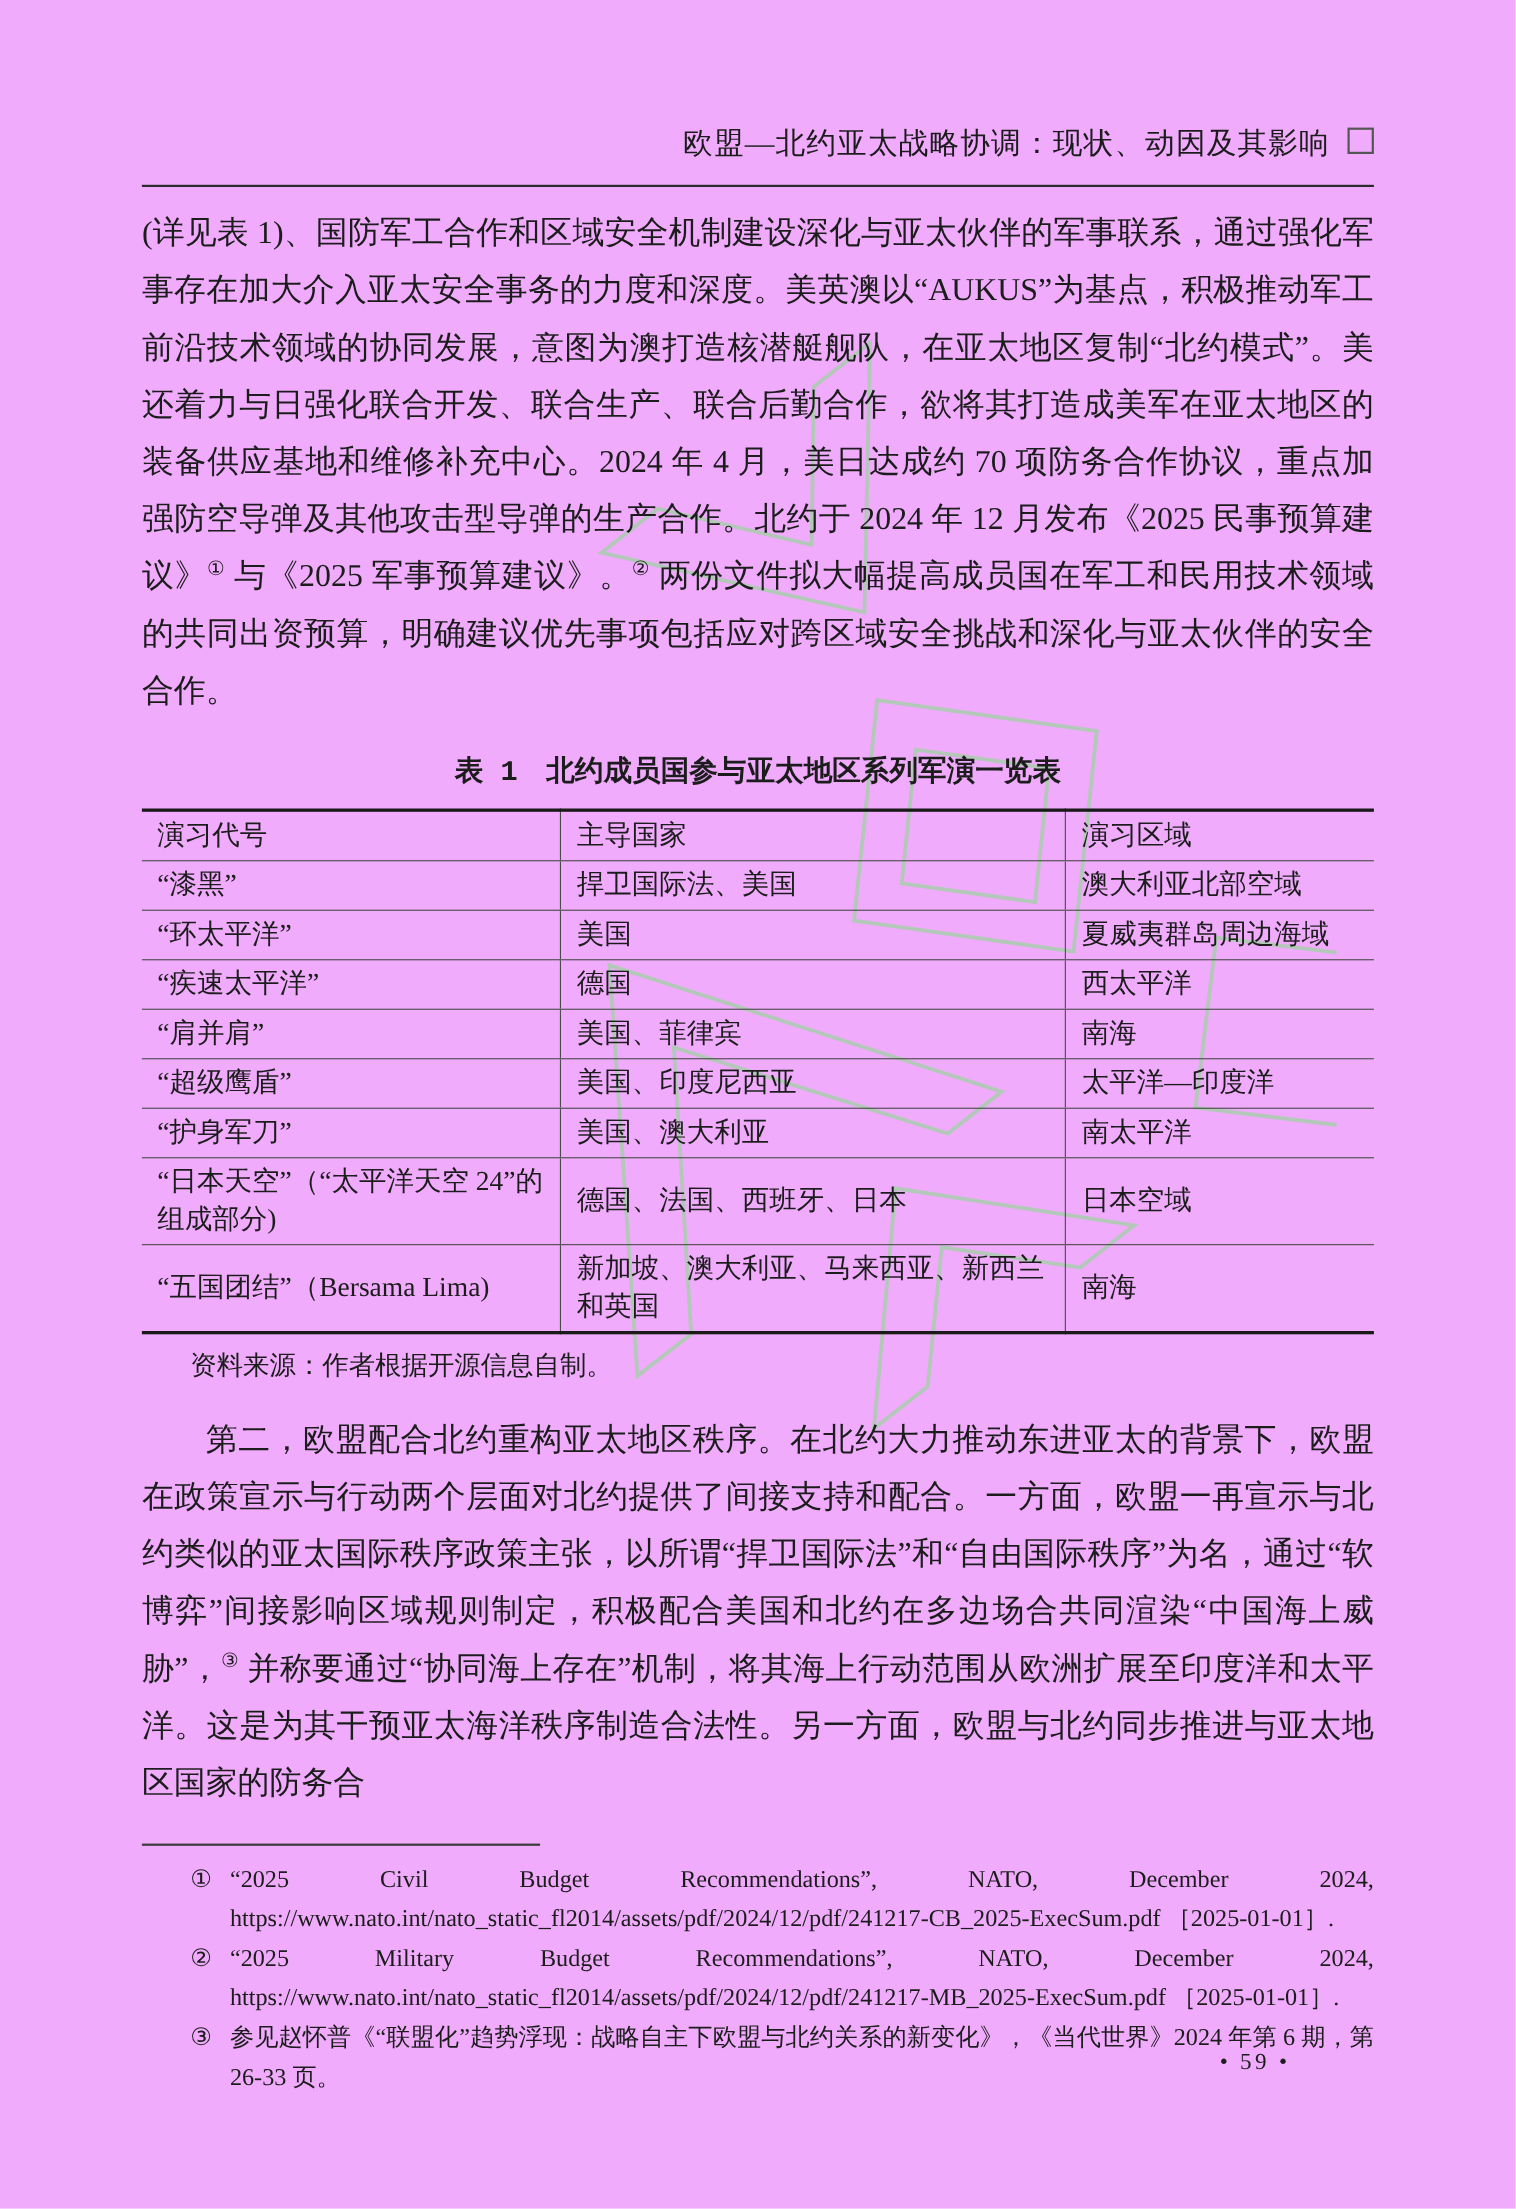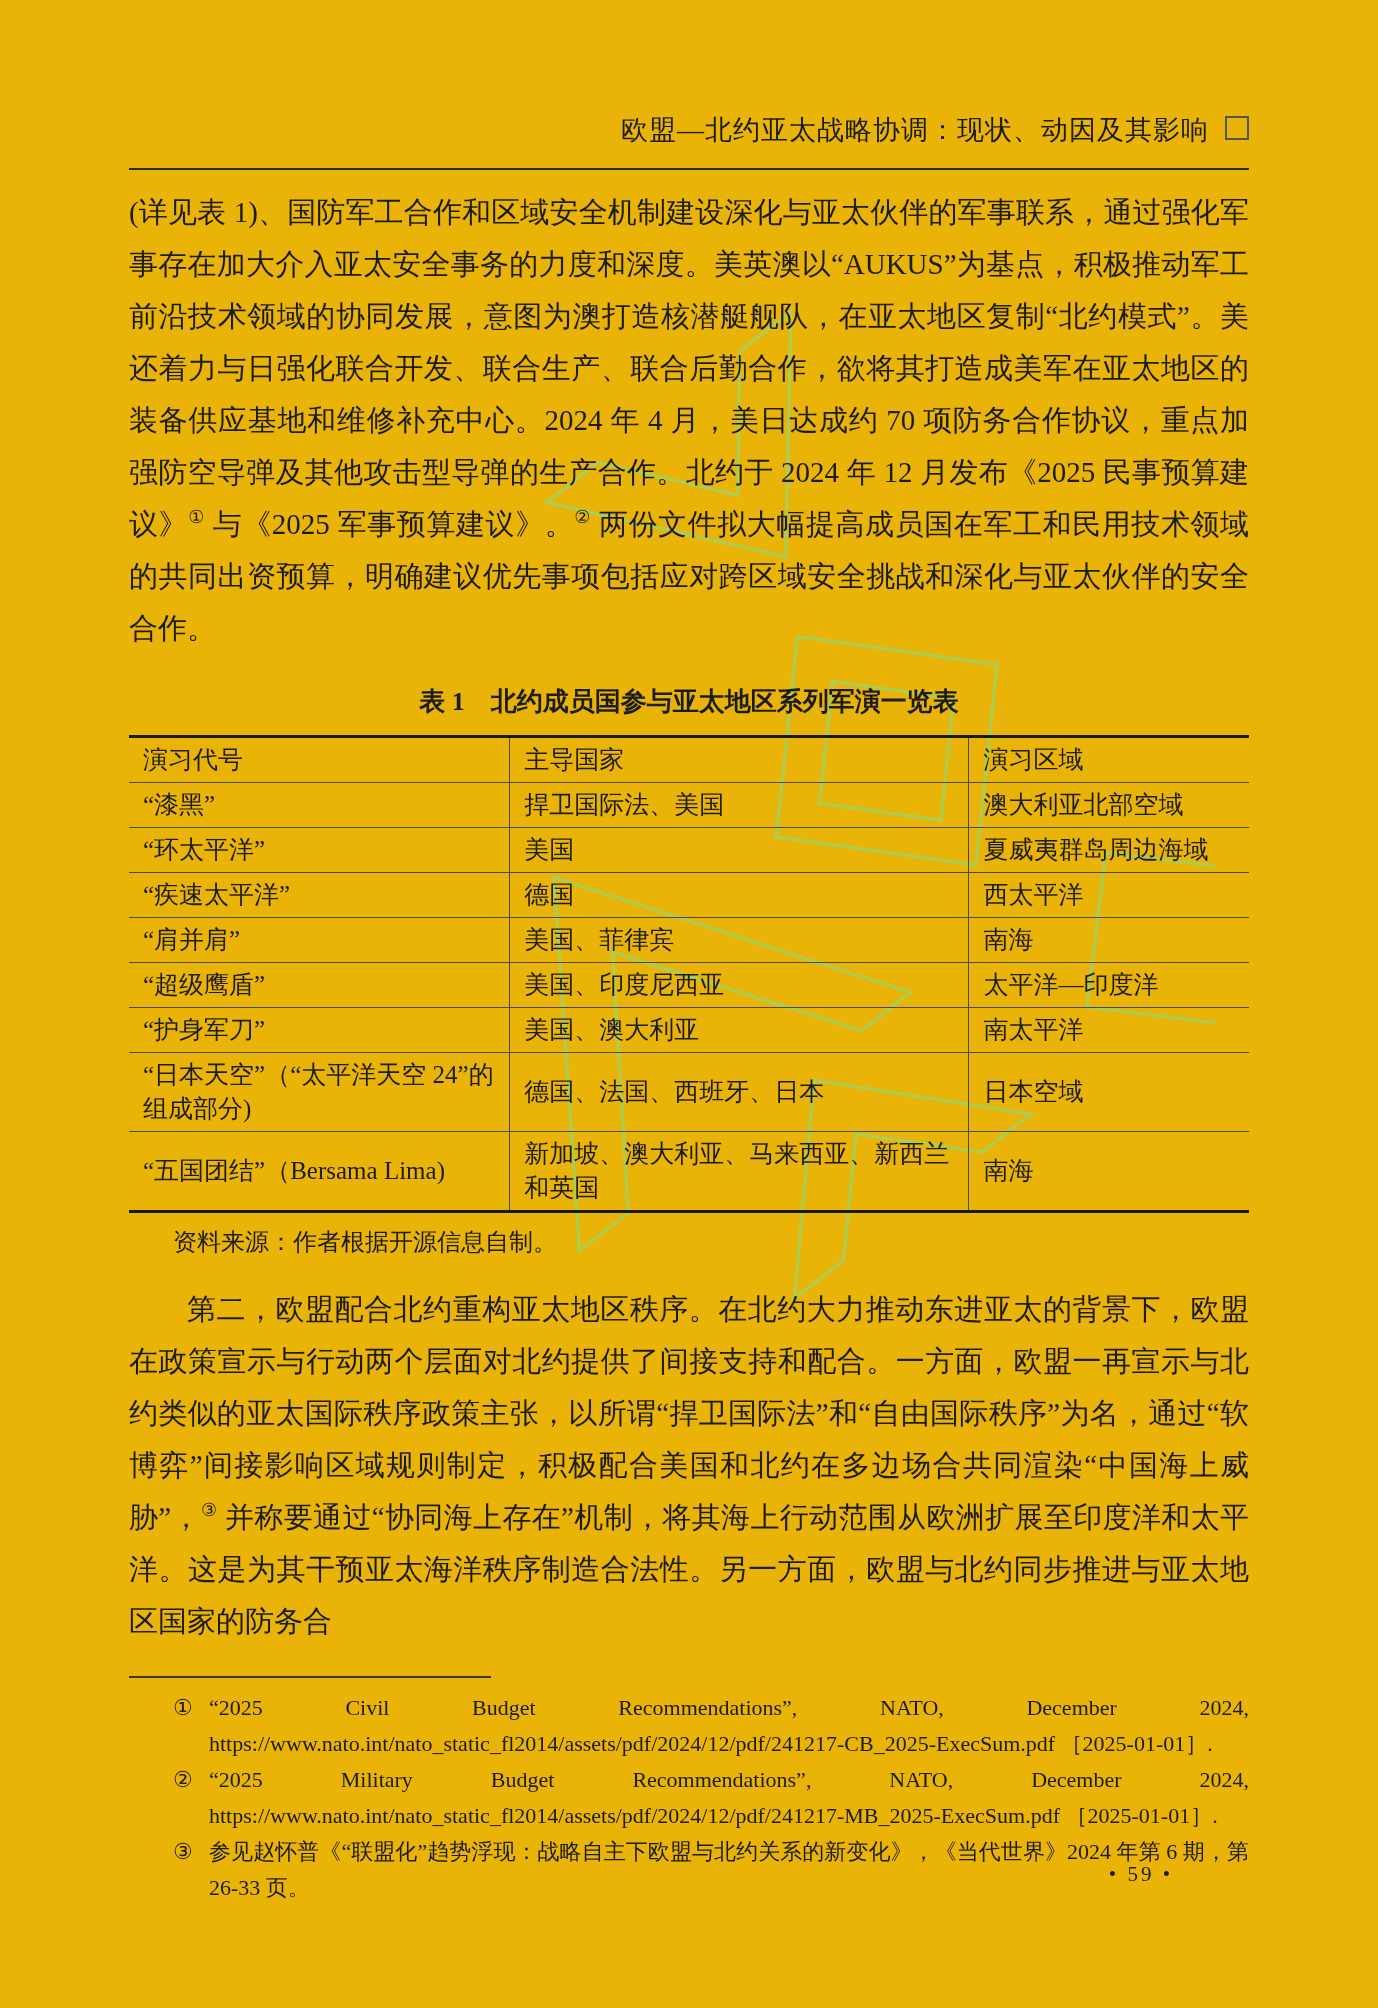--- a/index.html
+++ b/index.html
@@ -1,19 +1,19 @@
 <!DOCTYPE html>
 <html><head>
 <meta charset="utf-8">
 <style>
   html,body{margin:0;padding:0;background:#ffffff;}
   .page{
     position:relative;
     width:1378px;height:2008px;
-    background:#eab308;
+    background:#f0abfc;
     font-family:"Liberation Serif","DejaVu Serif",serif;
     color:#1c1c1c;
     overflow:hidden;
   }
   .watermark{
     position:absolute;left:235px;top:290px;z-index:0;
   }
   .content{
     position:relative;z-index:1;
     margin:0 129px;width:1120px;
@@ -34,21 +34,21 @@
   .para{
     font-size:29px;line-height:52px;
     text-align:justify;
   }
   .para1{margin-top:16px;}
   .para2{margin-top:24px;text-indent:58px;}
   .fn-ref{font-size:0.62em;vertical-align:super;line-height:0;}
   .table-caption{
     margin-top:14px;
     text-align:center;
-    font-family:Liberation Serif, serif;
+    font-family:Liberation Mono, monospace;
     font-weight:bold;
     font-size:26px;
     line-height:38px;
   }
   table.ex-table{
     margin-top:14px;
     width:100%;
     border-collapse:collapse;
     font-size:25px;
     border-top:3px solid #1a1a1a;

